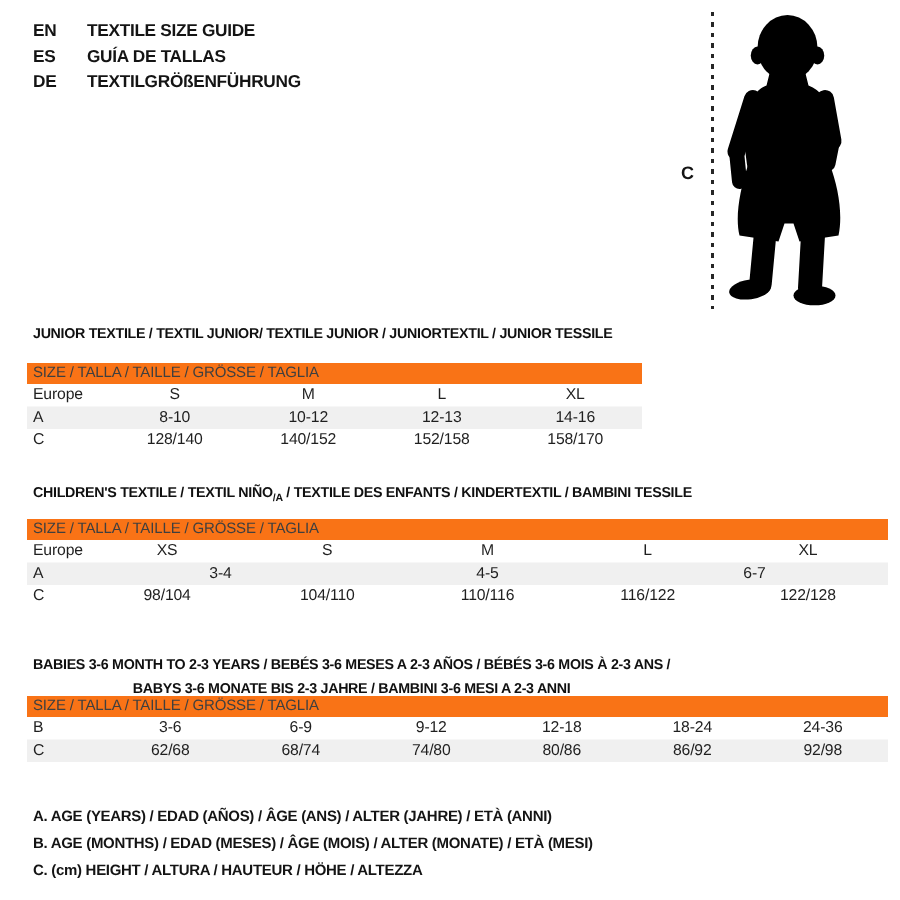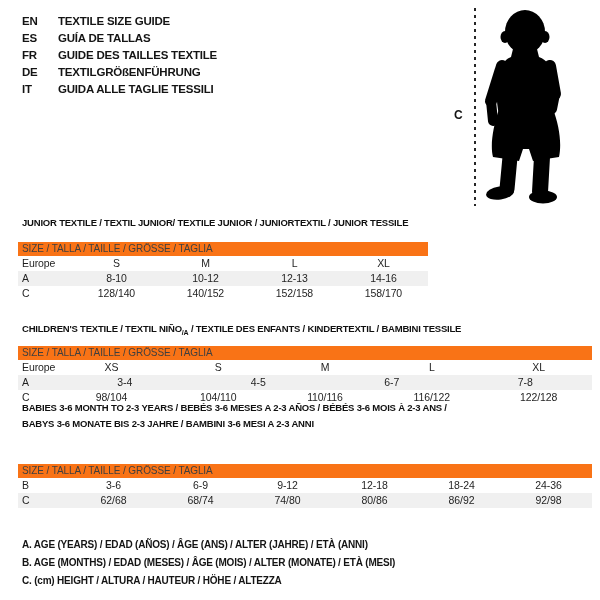--- a/index.html
+++ b/index.html
@@ -16,21 +16,21 @@
   
   .dash-line{position:absolute;left:474px;top:8px;width:2px;height:198px;
     background:repeating-linear-gradient(to bottom,#262626 0 3px,transparent 3px 7px);}
   .measure-c{position:absolute;left:454px;top:108px;font-weight:700;font-size:12px;}
   .toddler{position:absolute;left:483px;top:9px;}
   
   .tbl-title{position:absolute;left:22px;font-weight:700;font-size:9.5px;
     letter-spacing:-0.2px;line-height:16px;white-space:nowrap;color:#101010;}
   .t1-title{top:215px;}
   .t2-title{top:321px;}
-  .t3-title{top:400px;}
+  .t3-title{top:436px;text-align:center;}
   .sub-small{font-size:7px;vertical-align:sub;}
   .tbl{position:absolute;left:18px;}
   .t1{top:242px;width:410px;}
   .t2{top:346px;width:574px;}
   .t3{top:464px;width:574px;}
   .bar{height:14px;line-height:14px;background:#f97316;color:#3f3f3f;
     font-size:10px;padding-left:4px;letter-spacing:-0.1px;}
   .row{display:flex;height:15px;line-height:15px;font-size:10.5px;color:#1f1f1f;
     letter-spacing:-0.1px;}
   .row.stripe{background:#f0f0f0;}
@@ -52,30 +52,22 @@
   <div class="lang-list">
     <div class="lang-row">
       <span class="lang-code">EN</span>
       <span class="lang-label">TEXTILE SIZE GUIDE</span>
     </div>
     <div class="lang-row">
       <span class="lang-code">ES</span>
       <span class="lang-label">GUÍA DE TALLAS</span>
     </div>
     <div class="lang-row">
-      <span class="lang-code">FR</span>
-      <span class="lang-label">GUIDE DES TAILLES TEXTILE</span>
-    </div>
-    <div class="lang-row">
       <span class="lang-code">DE</span>
       <span class="lang-label">TEXTILGRÖßENFÜHRUNG</span>
-    </div>
-    <div class="lang-row">
-      <span class="lang-code">IT</span>
-      <span class="lang-label">GUIDA ALLE TAGLIE TESSILI</span>
     </div>
   </div>
 
   <span class="measure-c">C</span>
   <div class="dash-line"></div>
   <svg class="toddler" width="86" height="197" viewBox="0 0 86 197" fill="#000" stroke="#000">
     <ellipse cx="42" cy="23" rx="20" ry="22" stroke="none"></ellipse>
     <ellipse cx="22" cy="28" rx="4.5" ry="6" stroke="none"></ellipse>
     <ellipse cx="62" cy="28" rx="4.5" ry="6" stroke="none"></ellipse>
     <path stroke="none" d="M30,40 L54,40 L56,48 C64,51 69,58 71,68 C73,80 72,94 70,106 L16,106 C13,92 13,78 15,68 C17,57 22,50 28,48 Z"></path>
@@ -127,21 +119,20 @@
       <span class="cell">S</span>
       <span class="cell">M</span>
       <span class="cell">L</span>
       <span class="cell">XL</span>
     </div>
     <div class="row stripe">
       <span class="lab">A</span>
       <span class="cell">3-4</span>
       <span class="cell">4-5</span>
       <span class="cell">6-7</span>
-      <span class="cell">7-8</span>
     </div>
     <div class="row">
       <span class="lab">C</span>
       <span class="cell">98/104</span>
       <span class="cell">104/110</span>
       <span class="cell">110/116</span>
       <span class="cell">116/122</span>
       <span class="cell">122/128</span>
     </div>
   </div>

